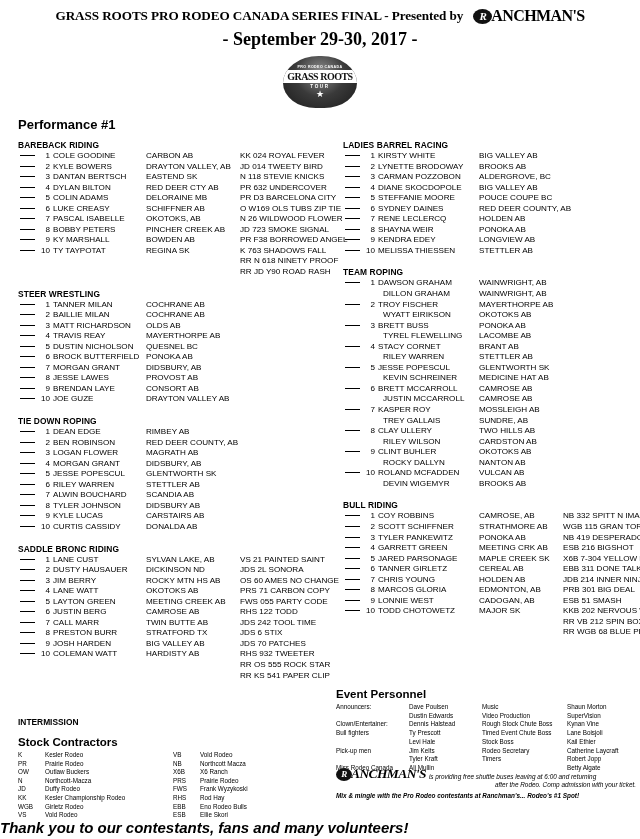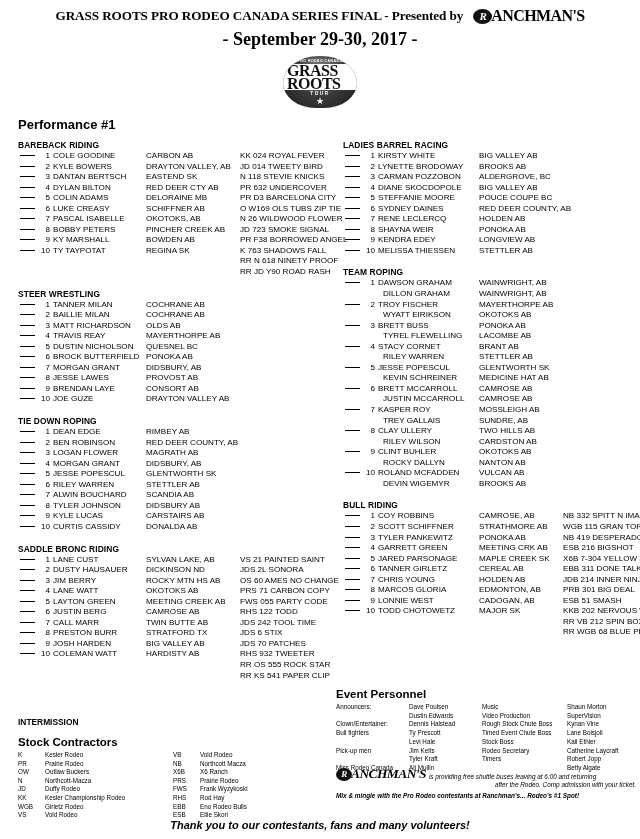--- a/index.html
+++ b/index.html
@@ -44,21 +44,21 @@
   .tour-wrap { display: flex; justify-content: center; margin-top: 6px; }
   .tour-logo {
     width: 74px; height: 52px;
     background: radial-gradient(ellipse at 50% 32%, #8e8e8e 0%, #3a3a3a 48%, #1a1a1a 100%);
     border-radius: 48% 48% 44% 44% / 52% 52% 48% 48%;
     display: flex; flex-direction: column; align-items: center; justify-content: center;
     color: #fff; position: relative; overflow: hidden;
   }
   .tour-logo .t1 { font-size: 3.6px; letter-spacing: 0.4px; font-weight: bold; }
   .tour-logo .t2 {
-    font-size: 16px; font-weight: bold; font-family: "Liberation Serif", serif;
+    font-size: 10px; font-weight: bold; font-family: "Liberation Serif", serif;
     background: #fff; color: #111; padding: 0 4px; letter-spacing: -0.5px;
     transform: skewX(-4px); line-height: 13px; margin: 1px 0;
   }
   .tour-logo .t3 { font-size: 4.6px; letter-spacing: 1.6px; font-weight: bold; }
   .tour-logo .star { font-size: 9px; line-height: 9px; margin-top: 1px; }
 
   
   .perf-title { font-size: 13px; font-weight: bold; margin: 9px 0 0 18px; }
 
   
@@ -110,22 +110,22 @@
   
   .footer-ranch {
     position: absolute; left: 336px; top: 768px; width: 300px;
     font-size: 6.4px; font-style: italic; line-height: 8.4px;
   }
   .footer-ranch .l1 { display: flex; align-items: flex-start; gap: 3px; }
   .footer-ranch .l1 .txt { padding-top: 5px; }
   .footer-ranch .l2 { text-align: right; }
   .footer-ranch .l3 { margin-top: 2px; font-weight: bold; }
   .thanks {
-    position: absolute; left: 0; right: 0; top: 819px; text-align: center;
-    font-size: 11px; font-weight: bold; font-style: italic;
+    position: absolute; left: 0; right: 0; top: 819px; 
+    font-size: 15px; font-weight: bold; font-style: italic;
   }
   .block-left { position: absolute; left: 0; top: 713px; width: 330px; }
   .block-ep { position: absolute; left: 336px; top: 688px; width: 300px; }
 </style>
 </head>
 <body>
 
 <div class="page">
 
   <div class="hdr">

